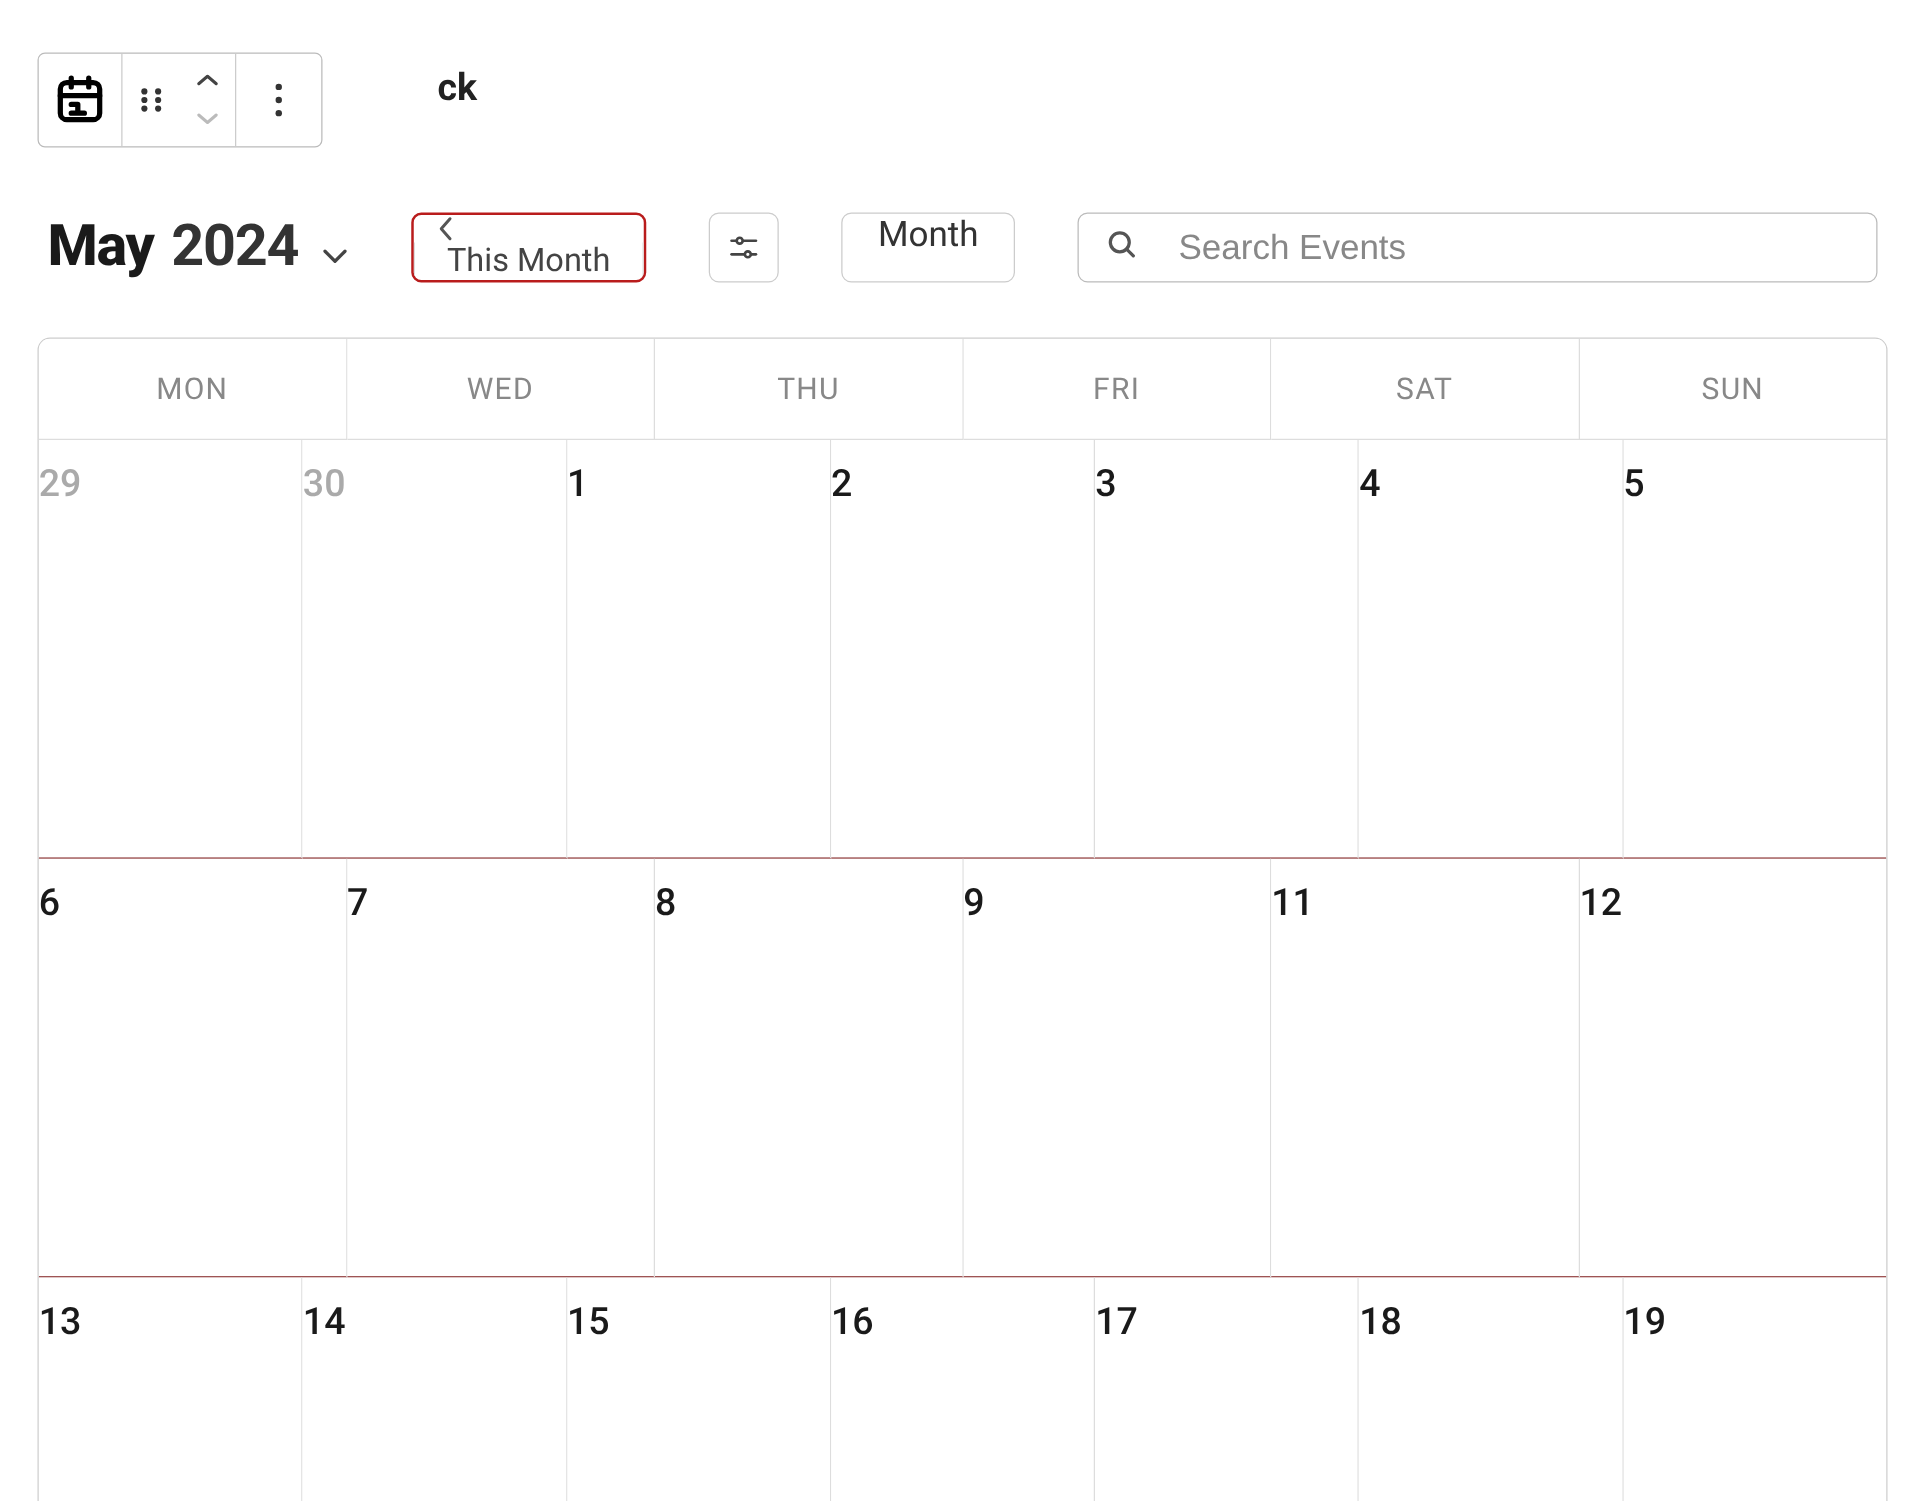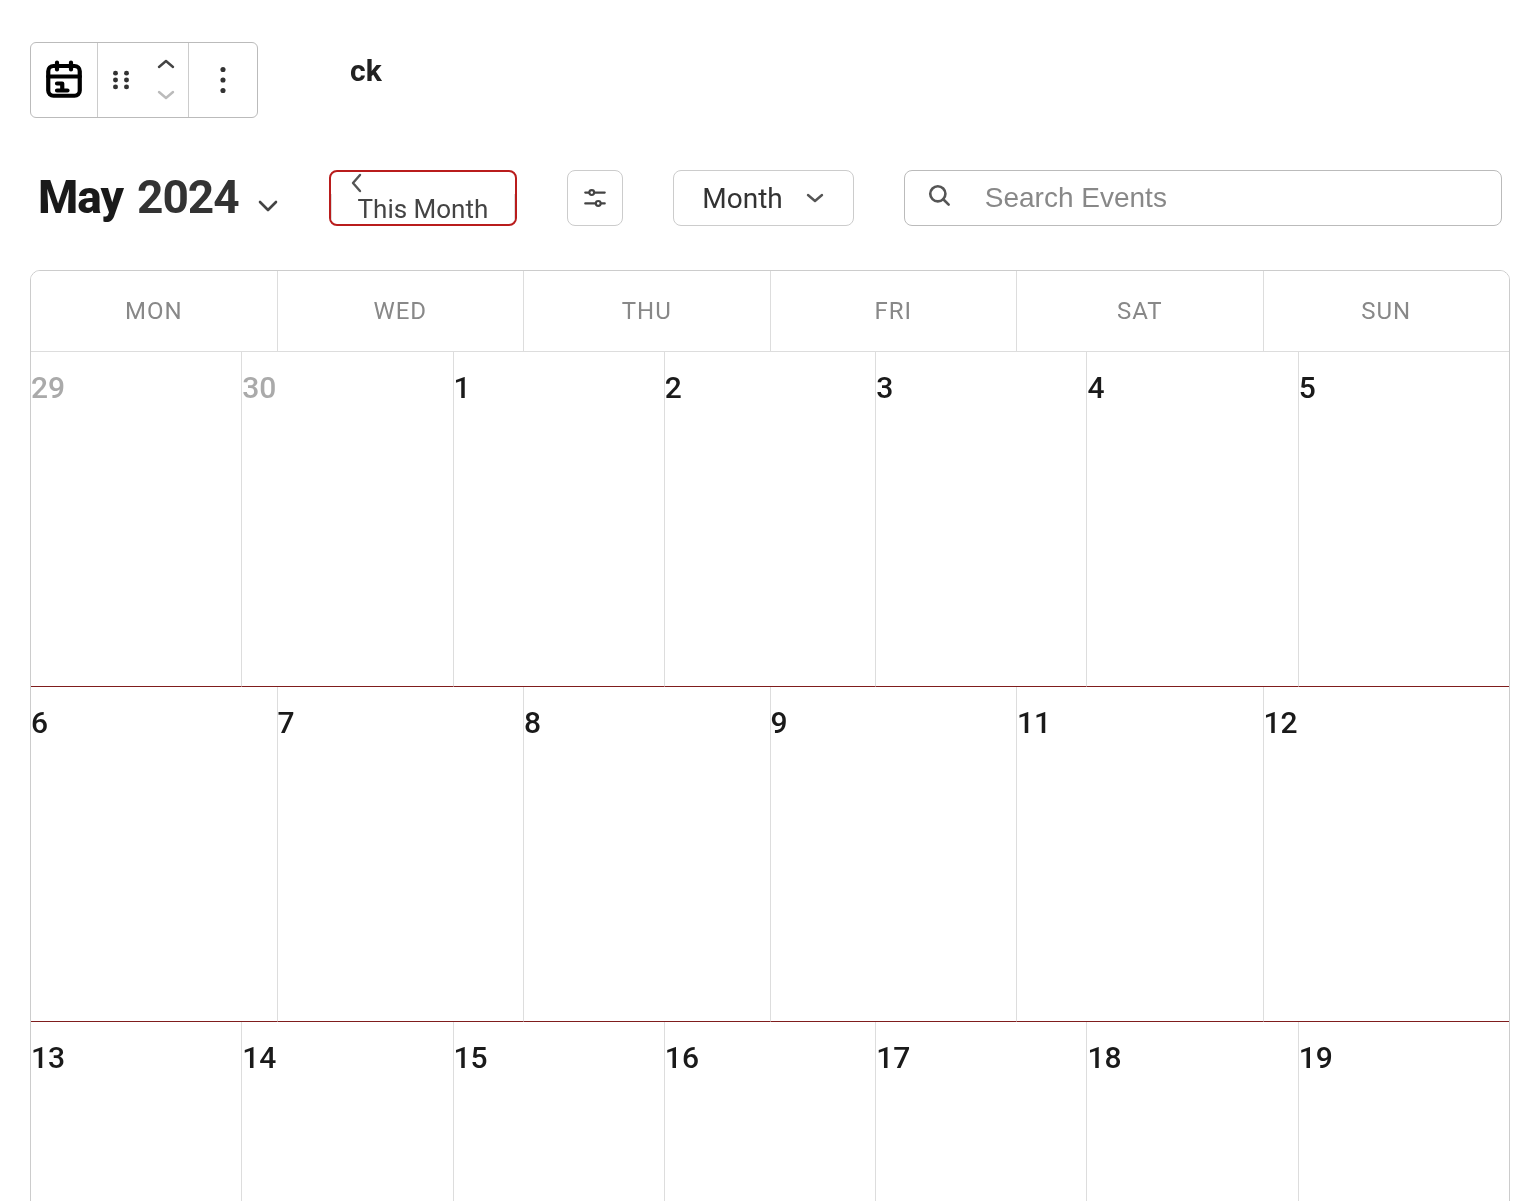--- a/index.html
+++ b/index.html
@@ -133,20 +133,21 @@
       height: 56px;
       border: 1px solid #ccc;
       border-radius: 8px;
       display: flex;
       align-items: center;
       padding: 0 28px;
       gap: 22px;
       cursor: pointer;
       font-size: 28px;
       color: #333;
+      flex-direction: column;
     }
     .view-select svg { width: 20px; height: 14px; stroke: #555; }
 
     .search-group {
       flex: 1;
       height: 56px;
       border: 1px solid #bbb;
       border-radius: 8px;
       display: flex;
       align-items: center;

